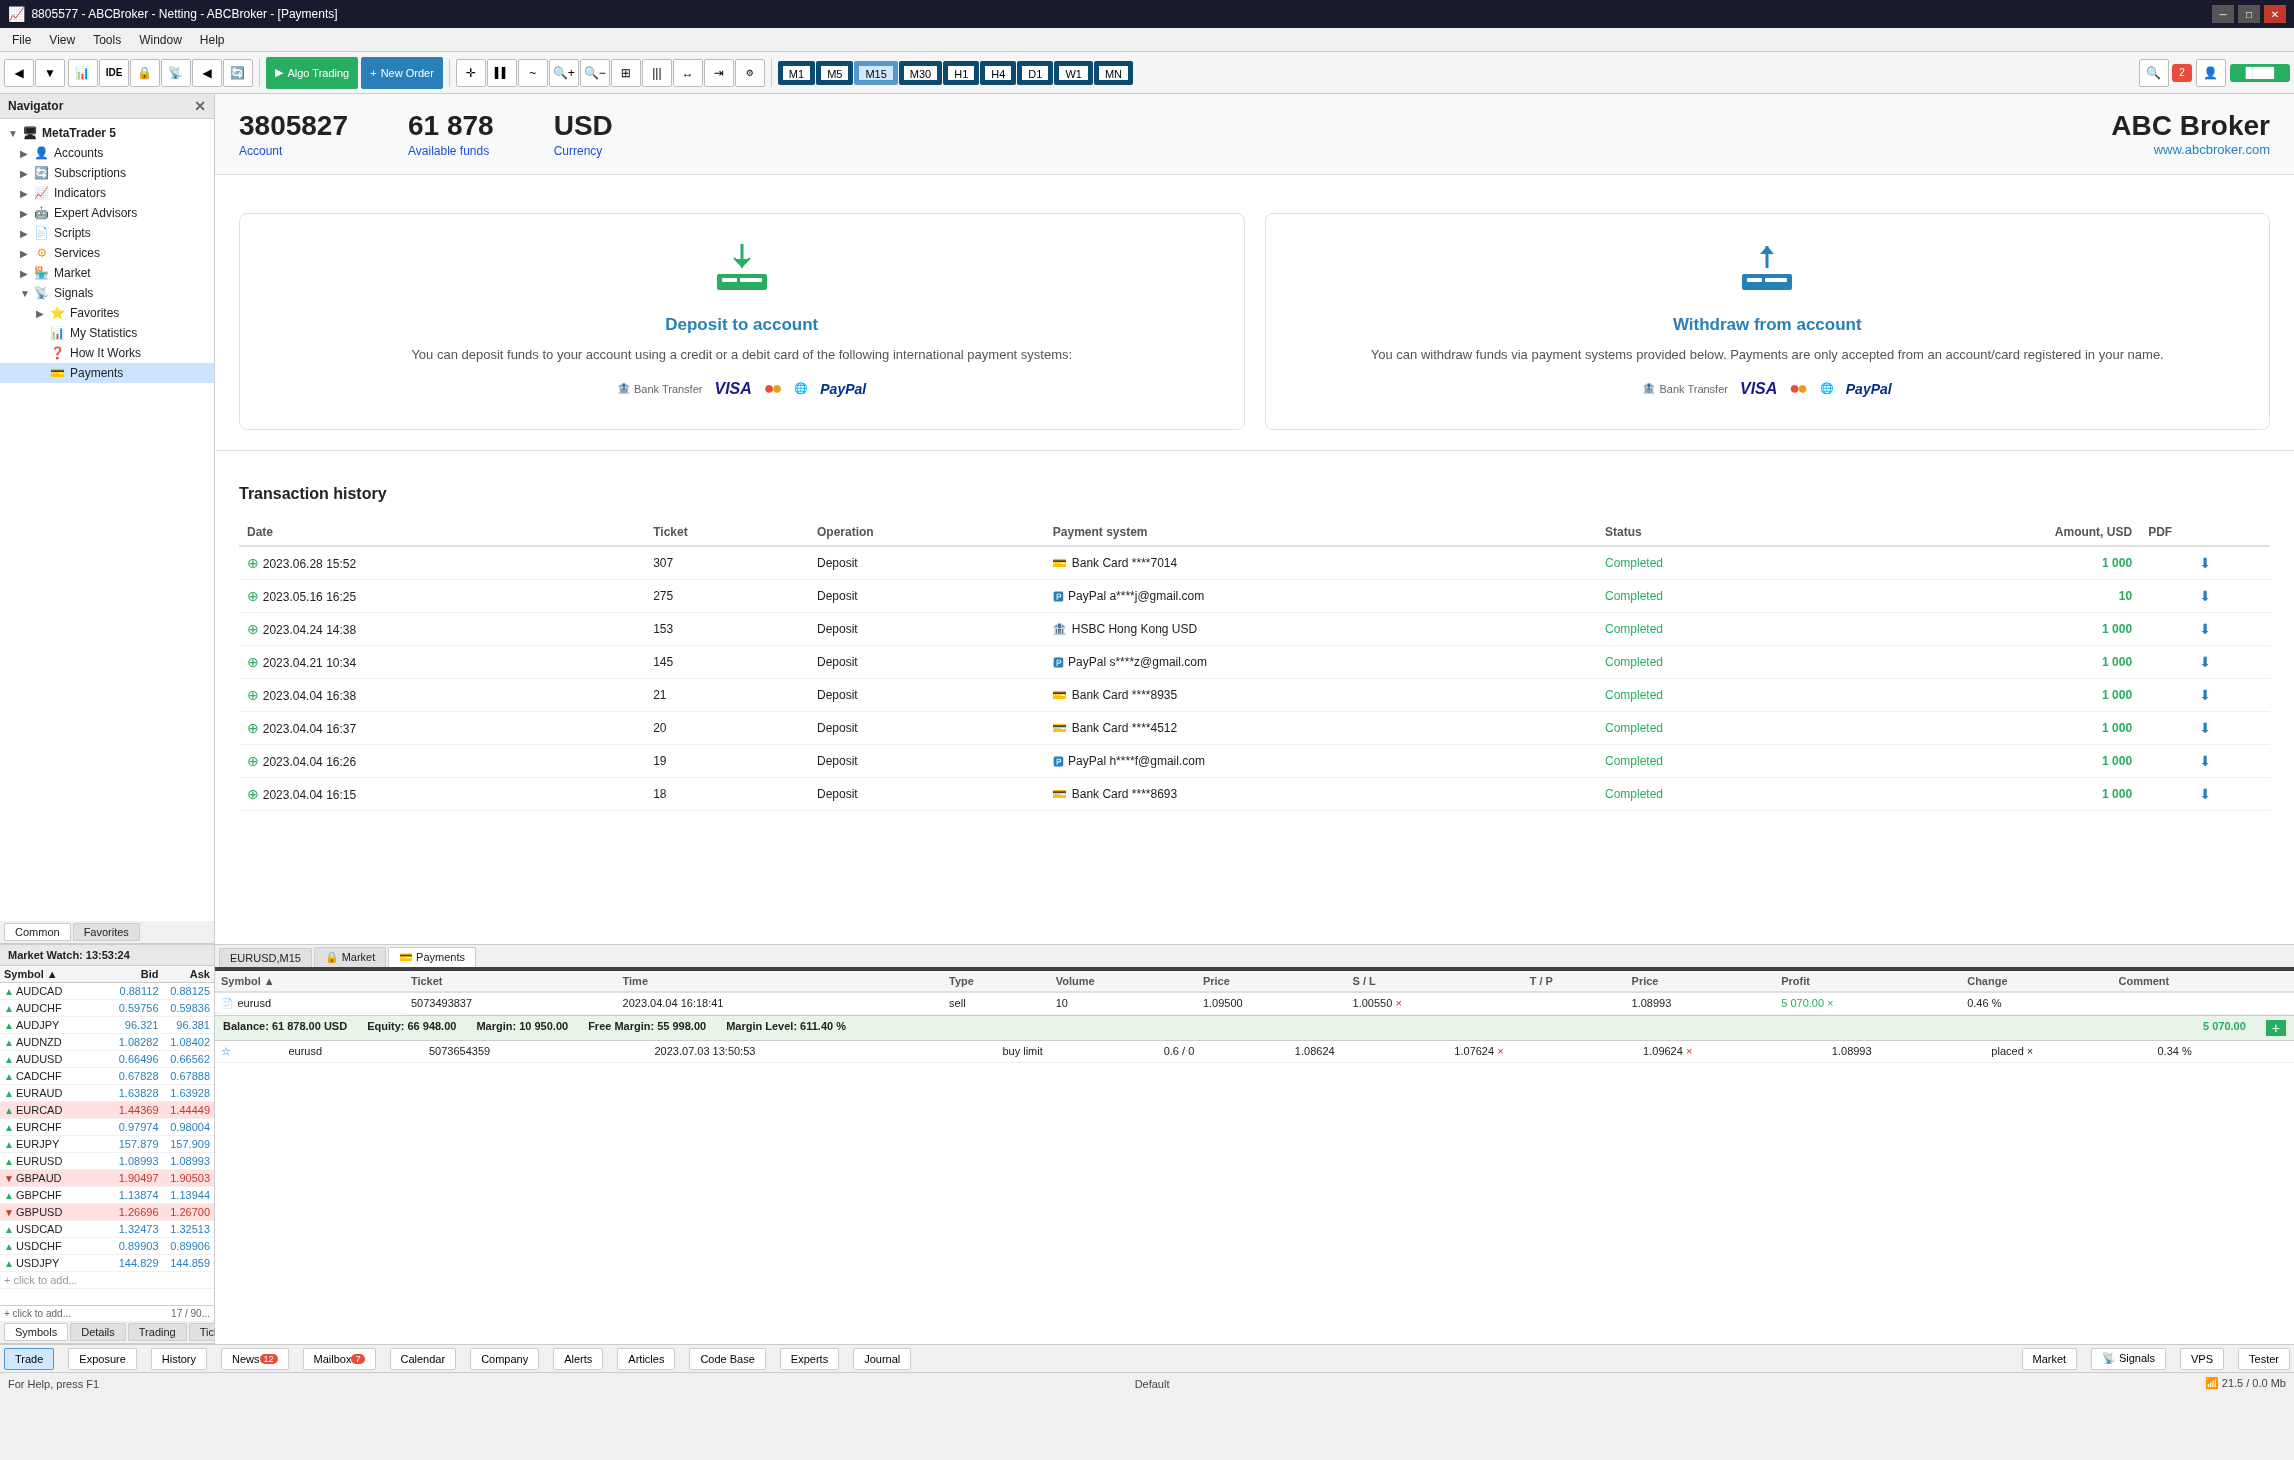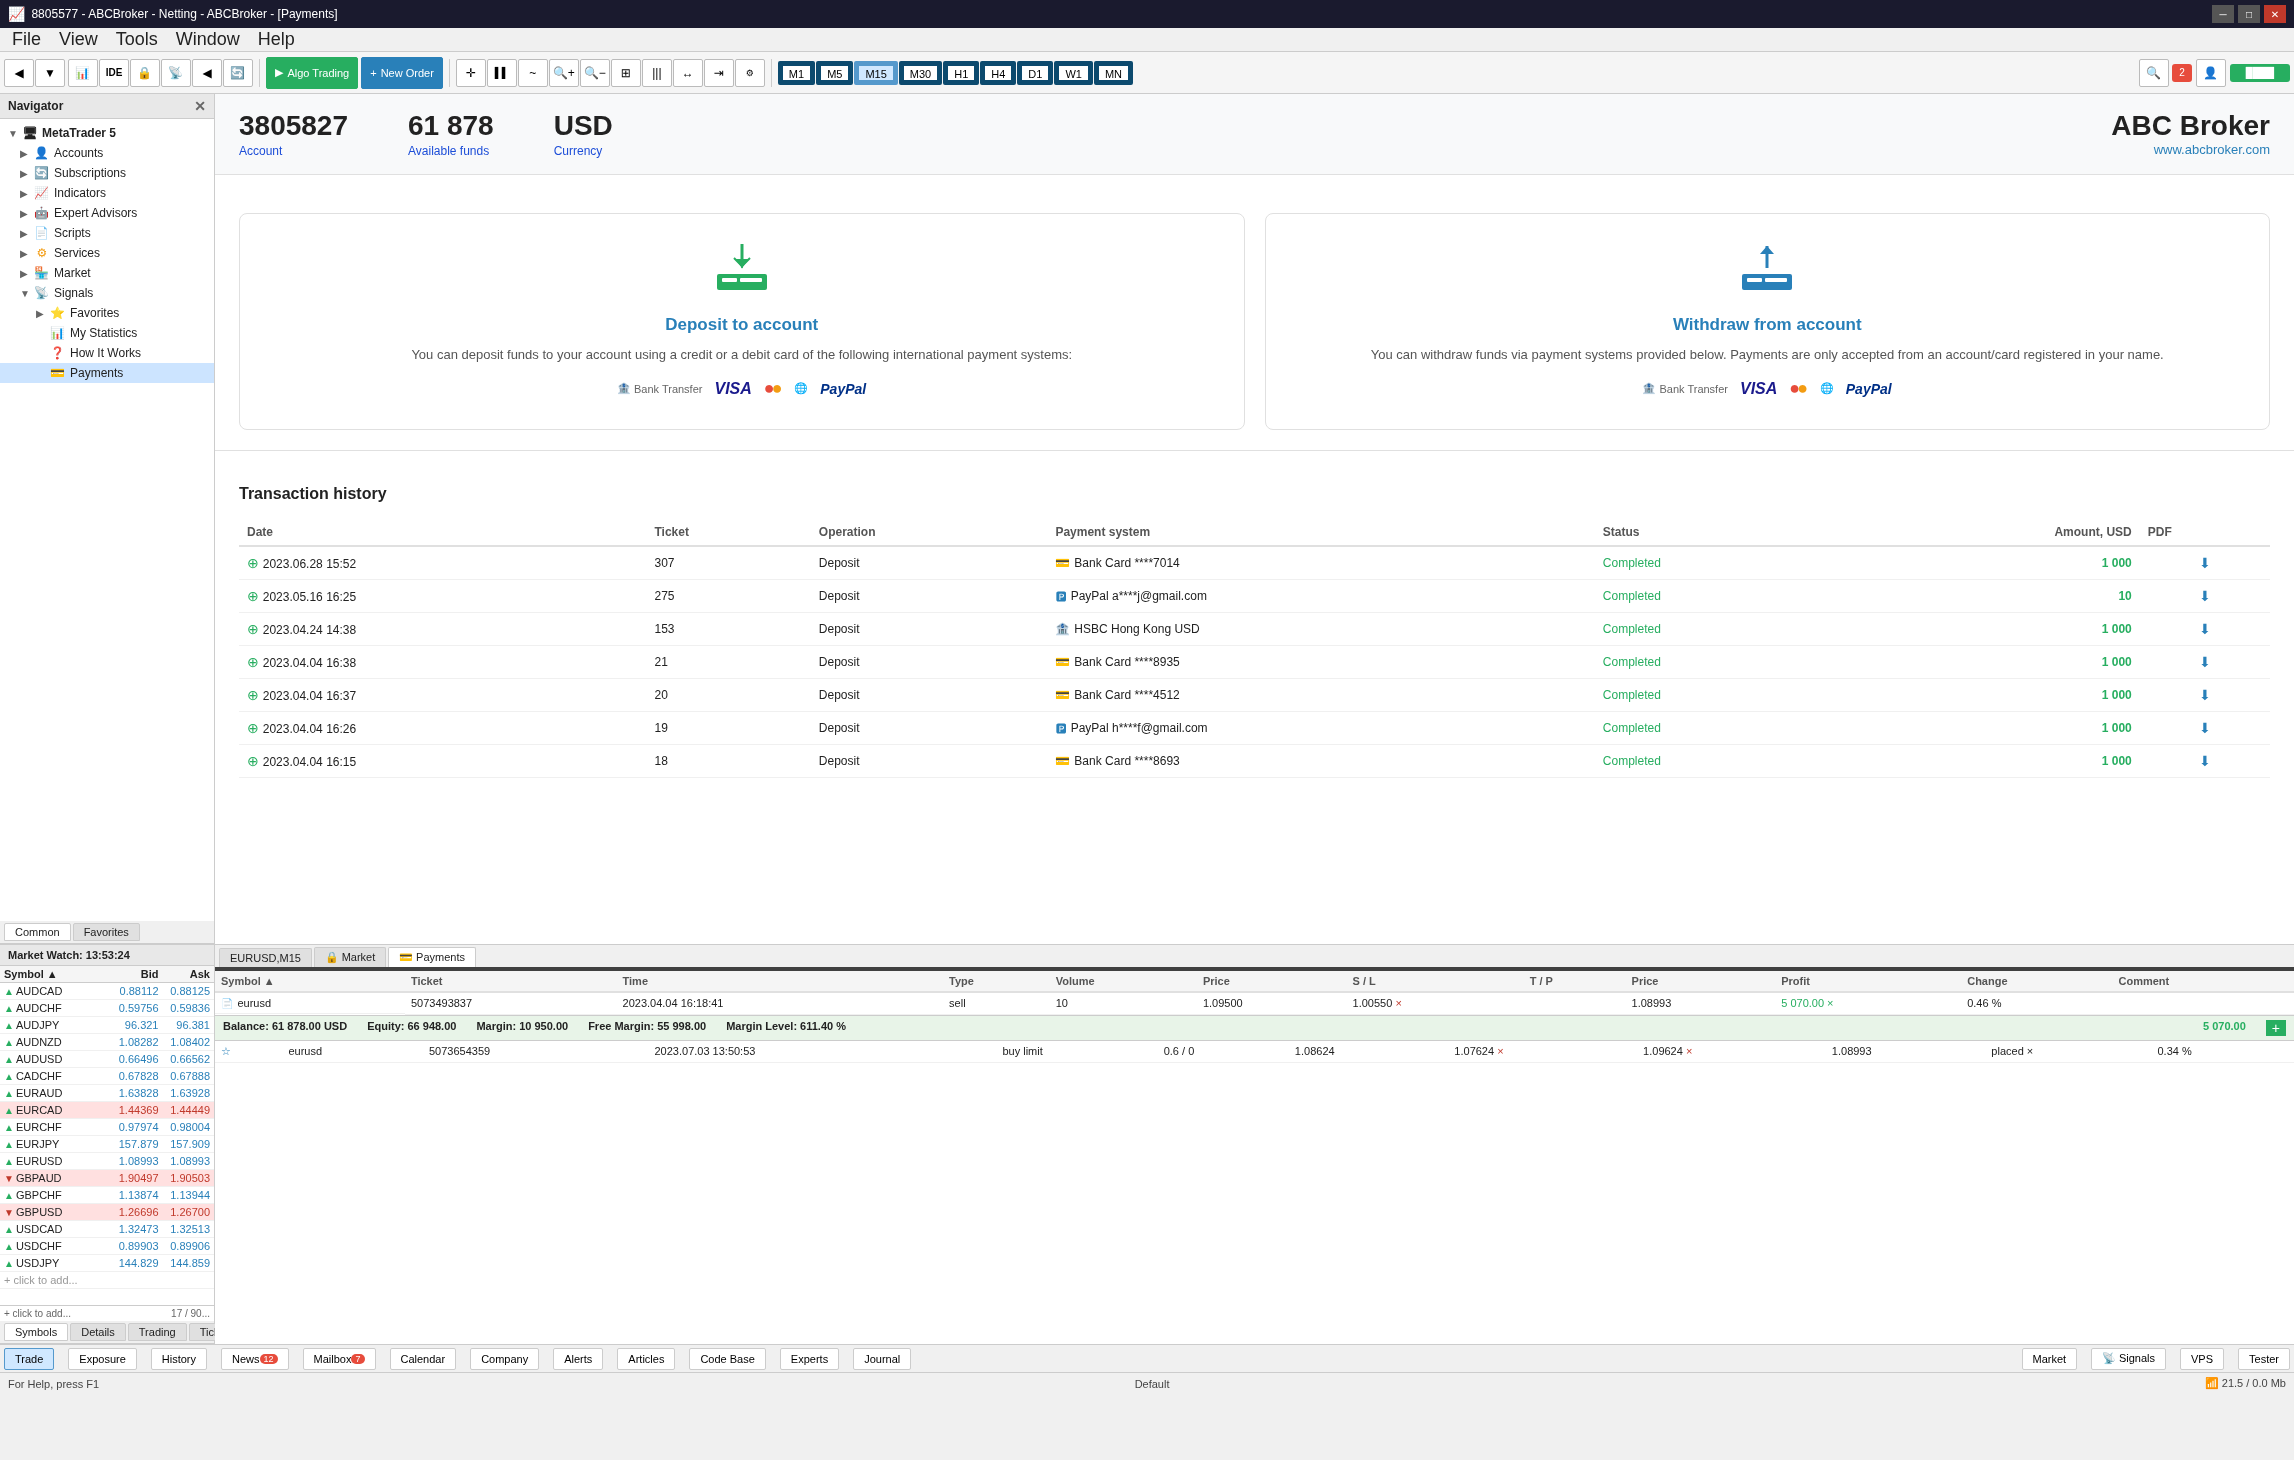--- a/index.html
+++ b/index.html
@@ -7,21 +7,21 @@
 
     
     .title-bar { background: #1a1a2e; color: #fff; height: 28px; display: flex; align-items: center; justify-content: space-between; padding: 0 8px; font-size: 12px; }
     .title-bar-left { display: flex; align-items: center; gap: 6px; }
     .title-bar-controls { display: flex; gap: 4px; }
     .title-btn { width: 22px; height: 18px; background: #555; border: none; color: #fff; cursor: pointer; font-size: 10px; display: flex; align-items: center; justify-content: center; }
     .title-btn.close { background: #c0392b; }
 
     
     .menu-bar { background: #f0f0f0; height: 24px; display: flex; align-items: center; padding: 0 4px; border-bottom: 1px solid #ccc; gap: 2px; }
-    .menu-item { padding: 2px 8px; cursor: pointer; font-size: 18px; }
+    .menu-item { padding: 2px 8px; cursor: pointer; font-size: 12px; }
 
     
     .toolbar { background: #f5f5f5; height: 42px; display: flex; align-items: center; padding: 0 4px; border-bottom: 1px solid #ccc; gap: 3px; flex-wrap: nowrap; }
     .tb-btn { height: 32px; padding: 0 8px; background: #fff; border: 1px solid #bbb; cursor: pointer; font-size: 11px; display: flex; align-items: center; gap: 4px; border-radius: 2px; white-space: nowrap; }
     .tb-btn.green { background: #27ae60; color: #fff; border-color: #27ae60; }
     .tb-btn.blue { background: #2980b9; color: #fff; border-color: #2980b9; }
     .tb-separator { width: 1px; height: 28px; background: #ccc; margin: 0 3px; }
     .tb-group { display: flex; gap: 1px; }
     .tb-icon-btn { width: 30px; height: 28px; background: #fff; border: 1px solid #bbb; cursor: pointer; display: flex; align-items: center; justify-content: center; font-size: 12px; border-radius: 2px; }
     .timeframe-group { display: flex; gap: 1px; }
@@ -436,20 +436,35 @@
       </td>
     </tr>
             <tr>
       <td>
         <span style="color:#27ae60; font-size:14px; margin-right:4px;">⊕</span>2023.04.24 14:38
       </td>
       <td>153</td>
       <td>Deposit</td>
       <td>
         <span style="color:#2980b9; margin-right:4px;">🏦</span>HSBC Hong Kong USD
+      </td>
+      <td class="status-completed">Completed</td>
+      <td class="amount-green" style="text-align:right;">1 000</td>
+      <td style="text-align:center;">
+        <span class="download-icon">⬇</span>
+      </td>
+    </tr>
+            <tr>
+      <td>
+        <span style="color:#27ae60; font-size:14px; margin-right:4px;">⊕</span>2023.04.21 10:34
+      </td>
+      <td>145</td>
+      <td>Deposit</td>
+      <td>
+        <span style="color:#2980b9; margin-right:4px;">🅿</span>PayPal s****z@gmail.com
       </td>
       <td class="status-completed">Completed</td>
       <td class="amount-green" style="text-align:right;">1 000</td>
       <td style="text-align:center;">
         <span class="download-icon">⬇</span>
       </td>
     </tr>
             <tr>
       <td>
         <span style="color:#27ae60; font-size:14px; margin-right:4px;">⊕</span>2023.04.04 16:38

